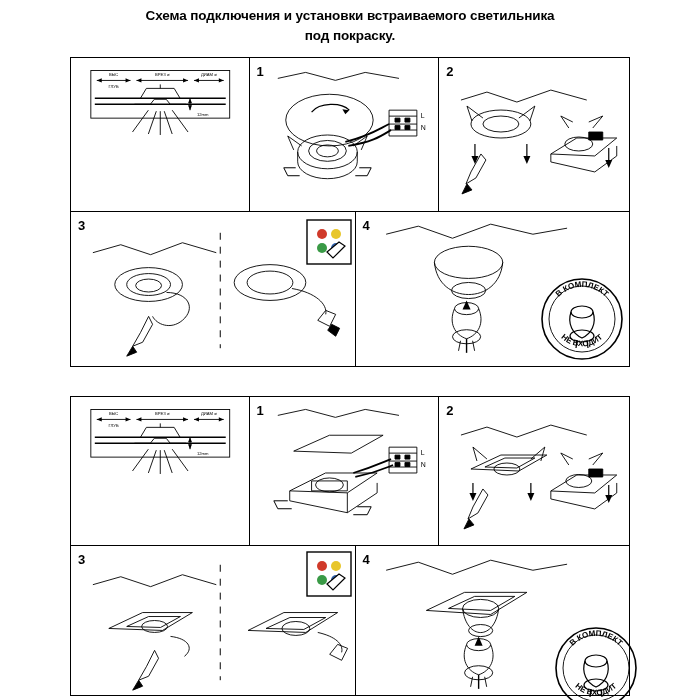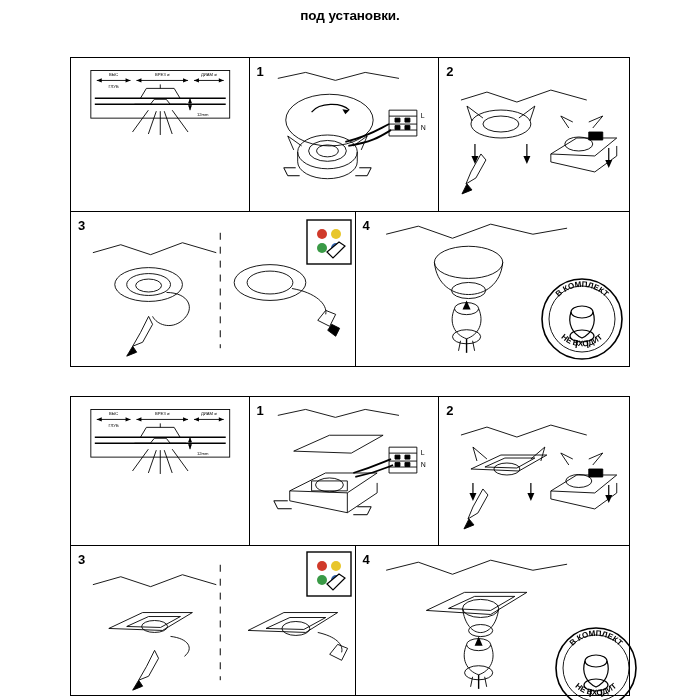--- a/index.html
+++ b/index.html
@@ -70,21 +70,22 @@
     position: absolute;
     width: 86px;
     height: 86px;
   }
   .stamp svg { width: 100%; height: 100%; }
 </style>
 </head>
 <body>
 
 <div class="page-title">
-  <span class="title-line2">под установки.</span>
+  <span>Схема подключения и установки встраиваемого светильника</span>
+  <span class="title-line2">под покраску.</span>
 </div>
 
 <div class="sheet" id="sheet-round">
 
   <div class="row row-top">
 
     <div class="cell cell-div" style="left:0; width:32%;">
       <svg class="svg-fill" viewBox="0 0 179 153" preserveAspectRatio="xMidYMid meet">
         <g fill="none" stroke="#000" stroke-width="0.9">
           <rect x="20" y="12" width="140" height="48"></rect>

